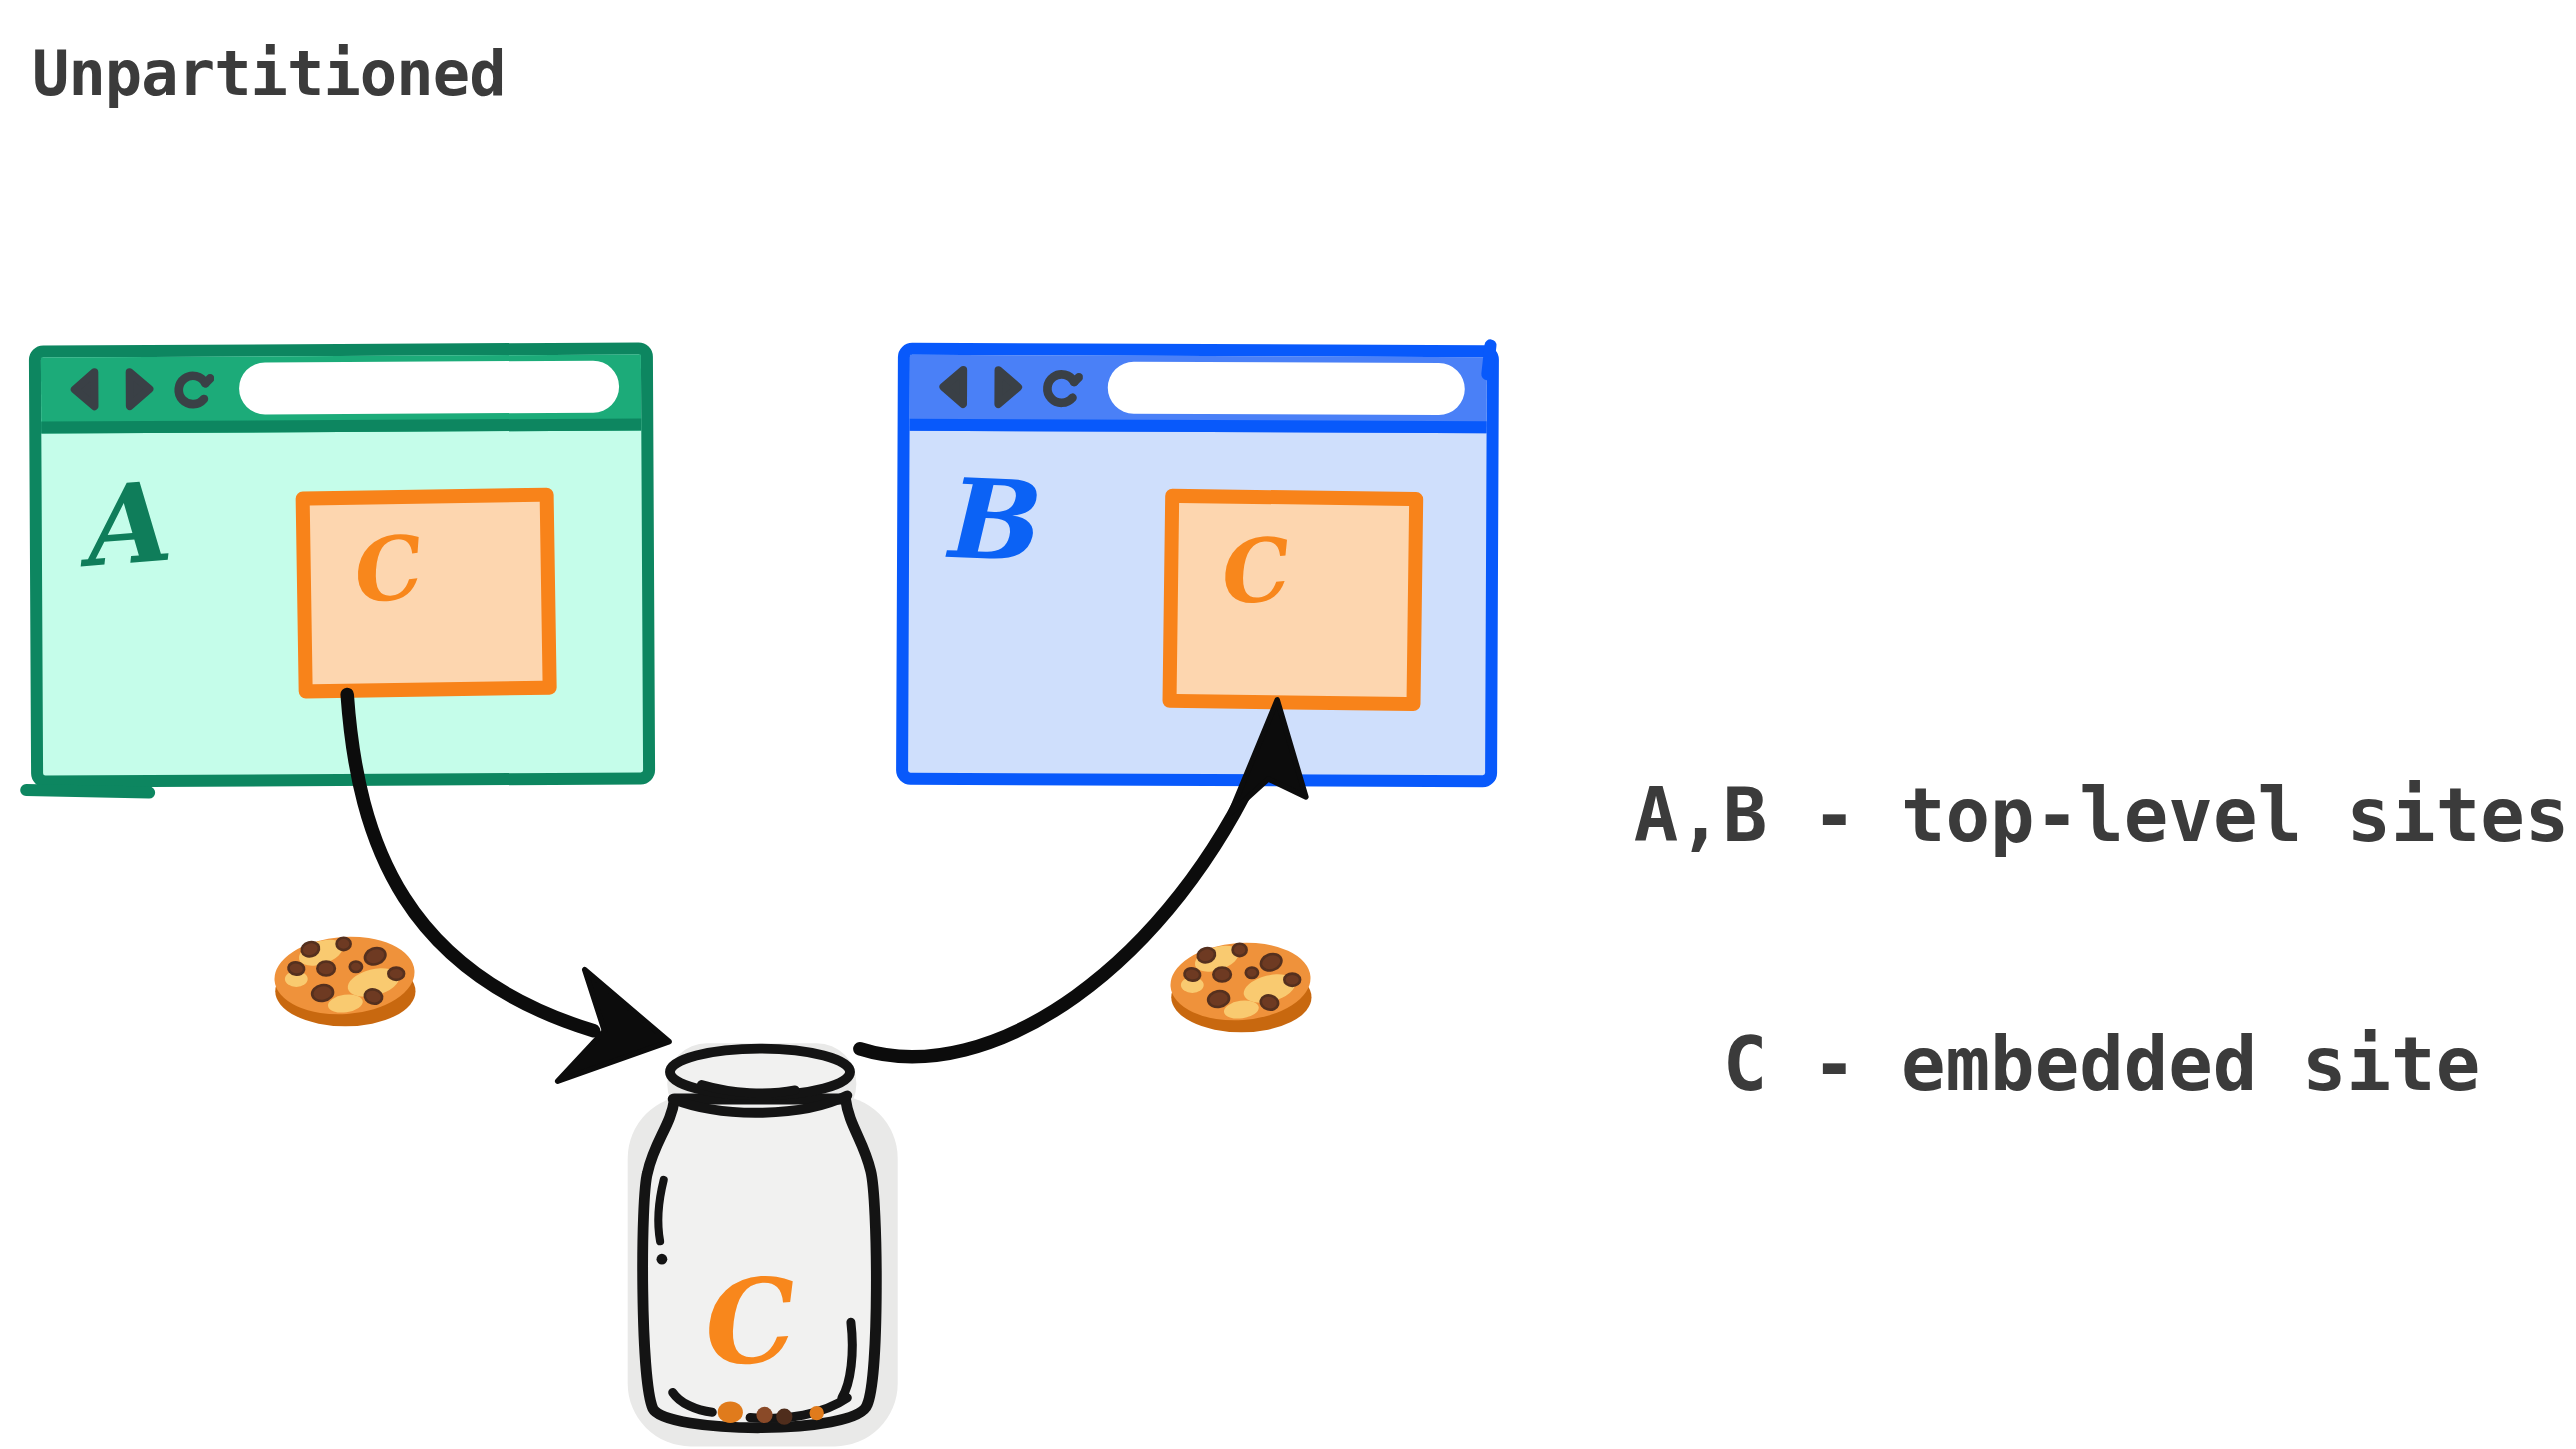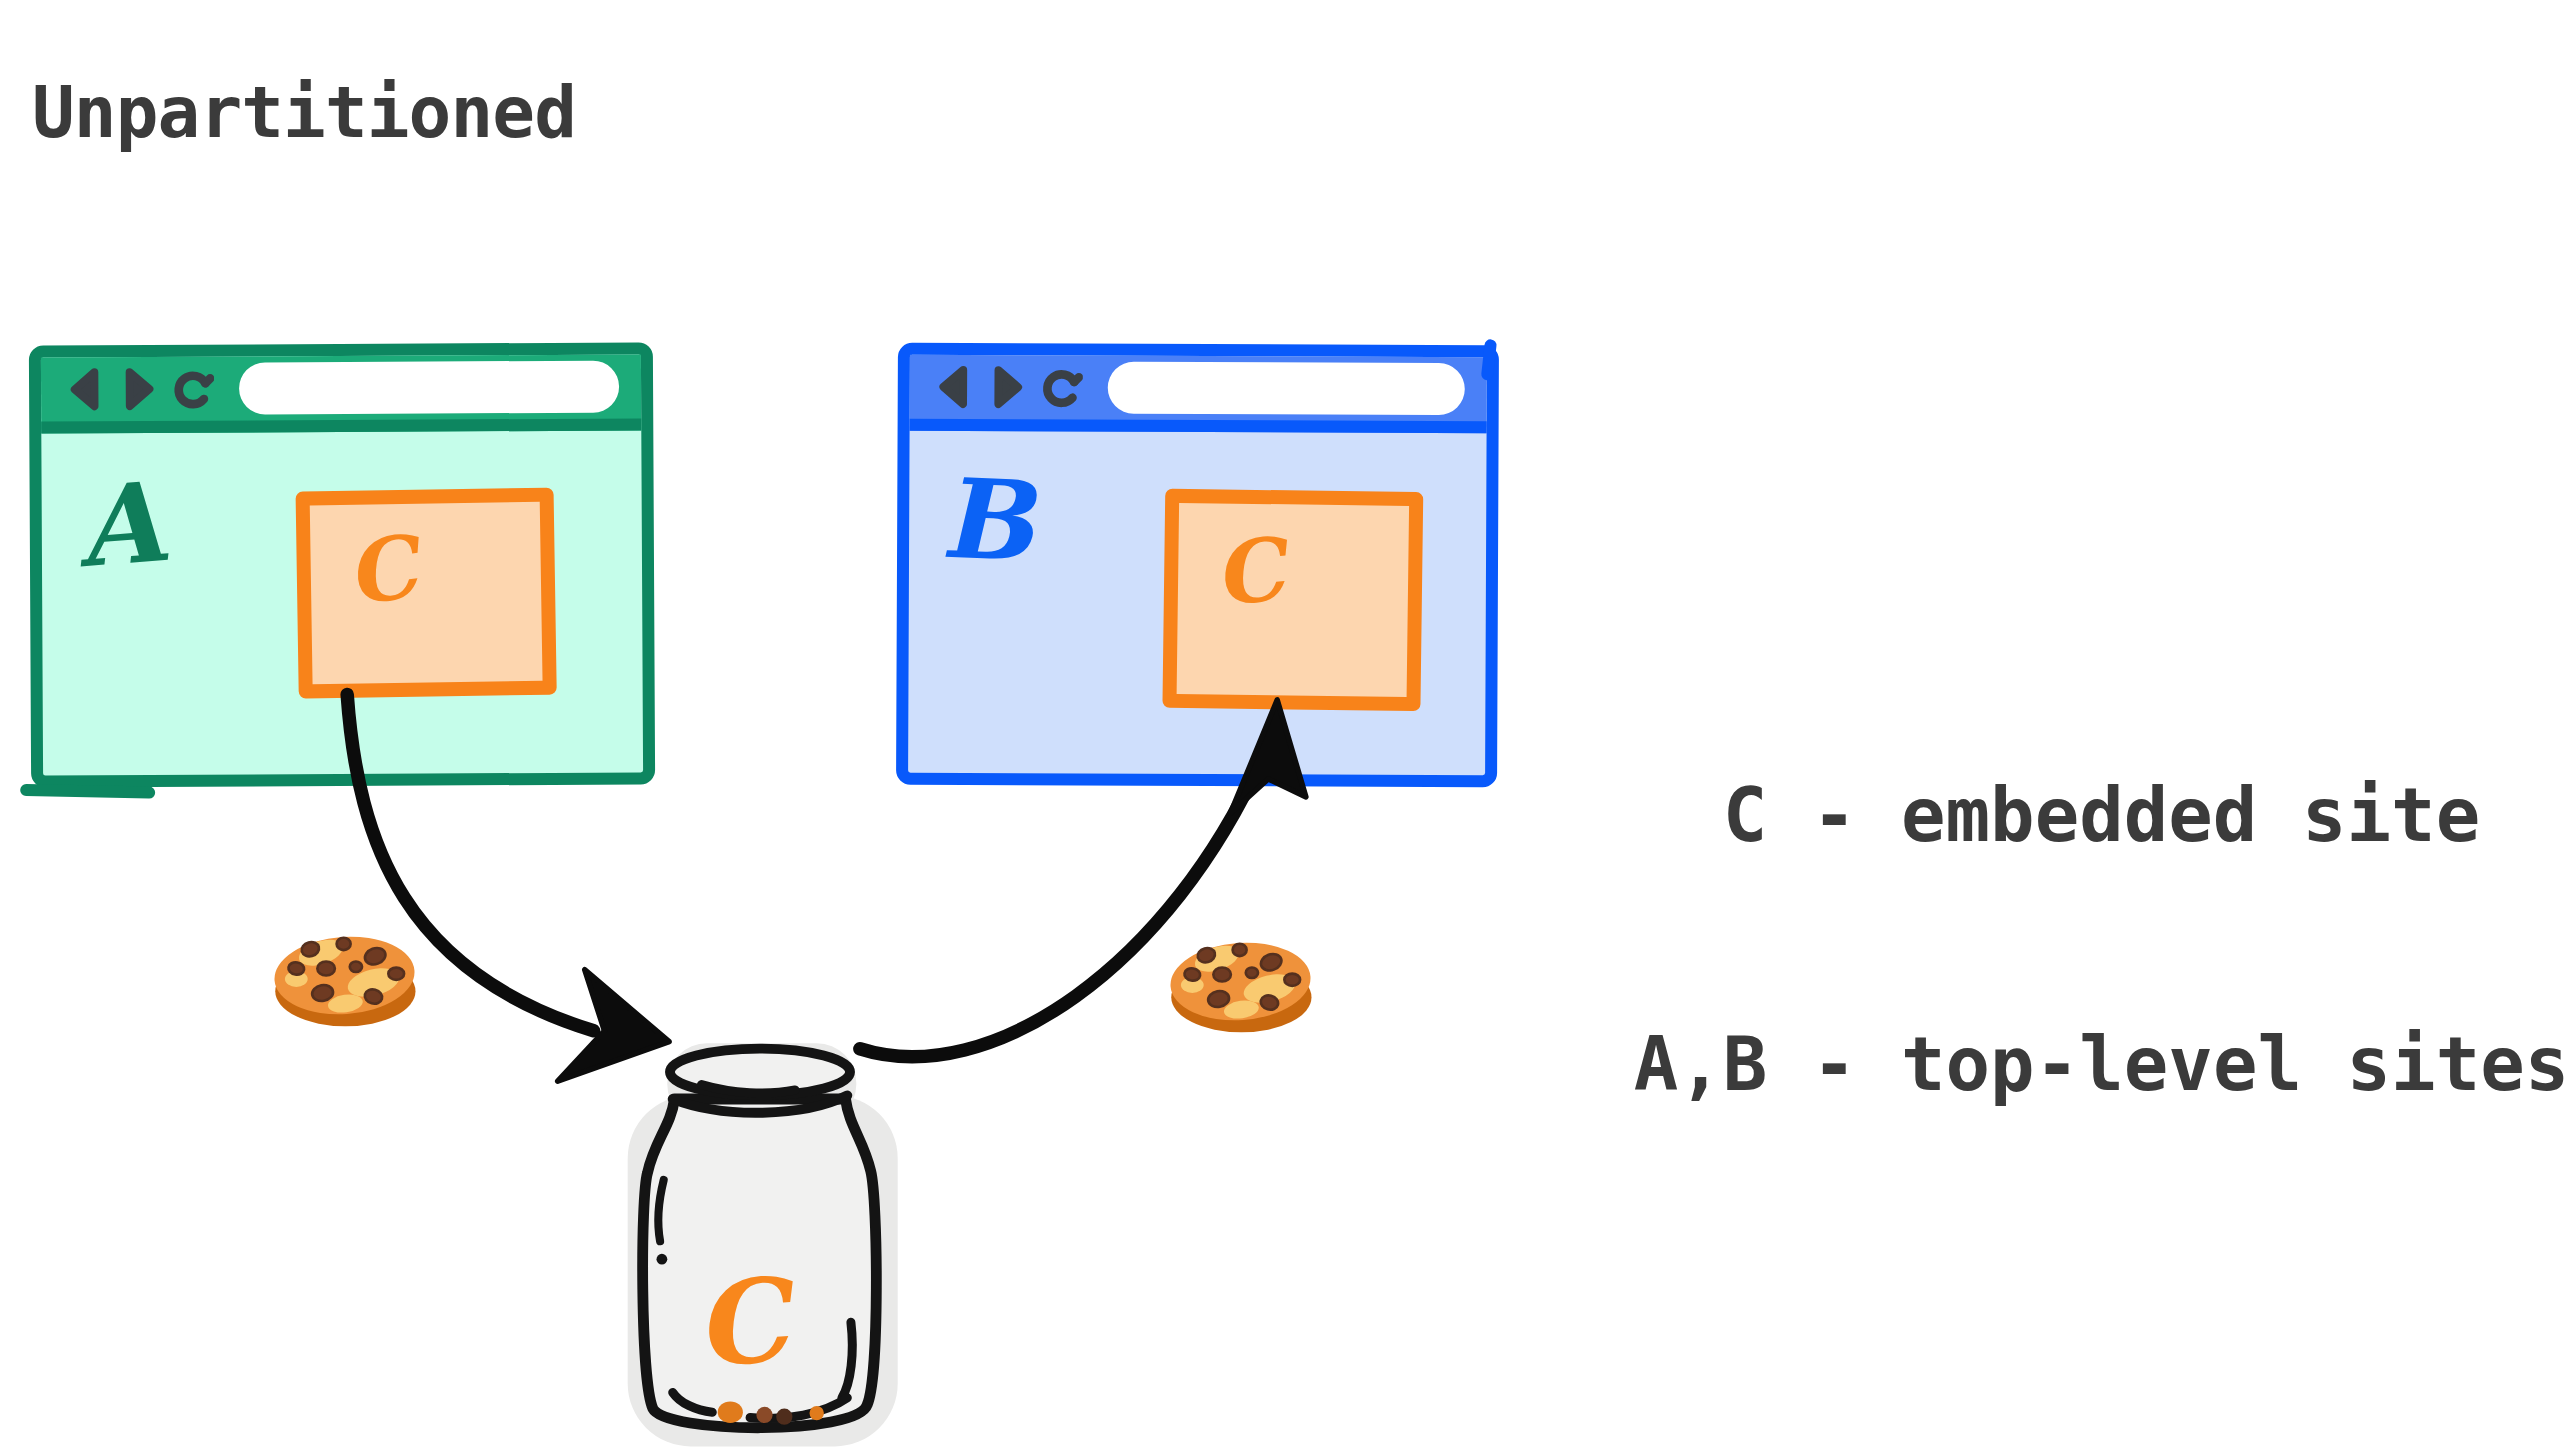--- a/index.html
+++ b/index.html
@@ -6,24 +6,23 @@
   .canvas{
     position:relative;
     width:2576px;height:1450px;
     overflow:hidden;
     background:var(--background,#fff);
     font-family:"DejaVu Sans Mono", monospace;
   }
   
   .page-title{
     position:absolute;left:32px;top:23.4px;
-    font-size:71px;line-height:101px;font-weight:bold;
+    font-size:62px;line-height:101px;font-weight:bold;
     color:var(--text,#3b3b3b);
     letter-spacing:-0.9px;
-    margin-top:39px;
   }
   
   .window{
     position:absolute;top:344px;height:442px;
     border-radius:14.4px;box-sizing:border-box;
   }
   .window-a{
     left:30px;width:624px;
     border:12.6px solid var(--window-a-frame);
     background:var(--window-a-body);
@@ -148,22 +147,22 @@
       </svg>
       <div class="embed-frame">
         <svg class="hand-letter embed-label" style="left:36px;top:9px;width:108px;height:117px" viewBox="0 0 120 130">
           <text x="8" y="98" transform="rotate(-6 50 60)">C</text>
         </svg>
       </div>
     </div>
   </div>
 
   <div class="legend">
+    <div>A,B - top-level sites</div>
     <div>C - embedded site</div>
-    <div>A,B - top-level sites</div>
   </div>
 
   <svg class="art" style="left:270px;top:926px;width:149px;height:106px" viewBox="0 0 170 120">
     <ellipse class="cookie-base" cx="86" cy="74" rx="80" ry="40"></ellipse>
     <ellipse class="cookie-body" cx="85" cy="56" rx="80" ry="44" transform="rotate(-4 85 56)"></ellipse>
     <ellipse class="cookie-light" cx="58" cy="30" rx="26" ry="13" transform="rotate(-18 58 30)"></ellipse>
     <ellipse class="cookie-light" cx="118" cy="64" rx="30" ry="15" transform="rotate(-14 118 64)"></ellipse>
     <ellipse class="cookie-light" cx="30" cy="60" rx="13" ry="9"></ellipse>
     <ellipse class="cookie-light" cx="86" cy="88" rx="20" ry="10" transform="rotate(-8 86 88)"></ellipse>
     <ellipse class="cookie-chip" cx="46" cy="26" rx="10" ry="8" transform="rotate(-15 46 26)"></ellipse>

